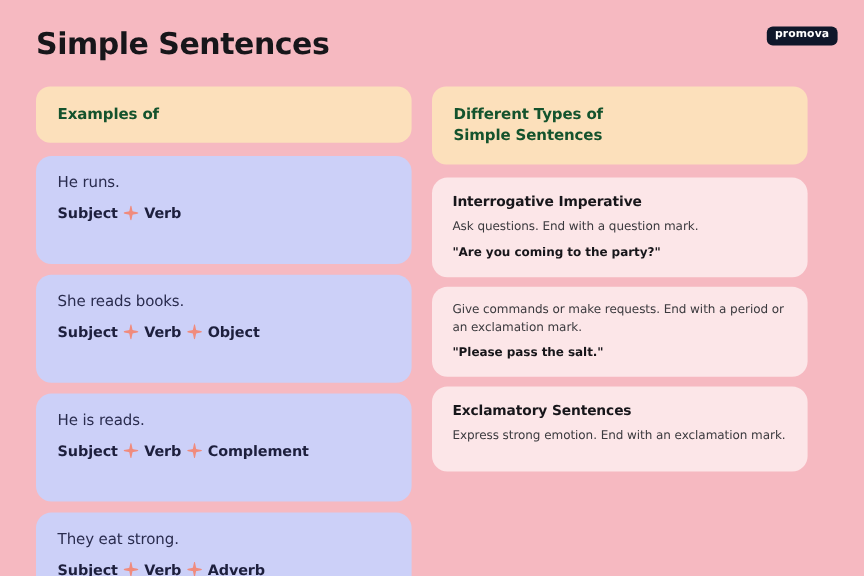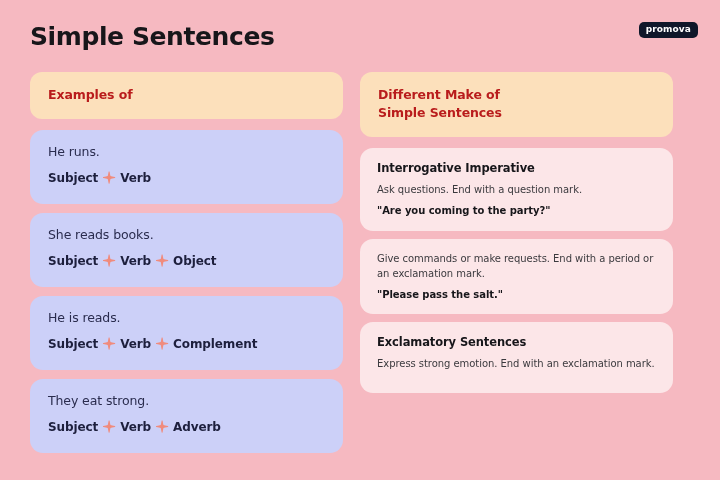--- a/index.html
+++ b/index.html
@@ -59,33 +59,33 @@
     flex-direction: column;
   }
 
   .col-header {
     background: #fce0bb;
     border-radius: 12px;
     padding: 14px 18px 15px 18px;
     font-size: 12.5px;
     font-weight: bold;
     line-height: 1.42;
-    color: #b91c1c;
+    color: #14532d;
     letter-spacing: -0.1px;
     margin-bottom: 11px;
   }
   .col-header .ln { display: block; white-space: nowrap; }
 
   
   .struct-card {
     background: #ccd0f8;
     border-radius: 13px;
     padding: 14px 18px 15px 18px;
     margin-bottom: 9px;
-    height: 74px;
+    height: 90px;
   }
 
   .struct-example {
     font-size: 12.5px;
     color: #2a2c4e;
     line-height: 1.2;
     margin-bottom: 12px;
     letter-spacing: -0.1px;
   }
 
@@ -222,21 +222,21 @@
               <path d="M6.5 0.6 C7.0 2.6 7.2 4.3 7.5 5.1 C8.3 5.4 10.0 5.6 12.0 6.1 C12.3 6.2 12.3 6.8 12.0 6.9 C10.0 7.4 8.3 7.6 7.5 7.9 C7.2 8.7 7.0 10.4 6.5 12.4 C6.4 12.7 5.8 12.7 5.7 12.4 C5.2 10.4 5.0 8.7 4.7 7.9 C3.9 7.6 2.2 7.4 0.2 6.9 C-0.1 6.8 -0.1 6.2 0.2 6.1 C2.2 5.6 3.9 5.4 4.7 5.1 C5.0 4.3 5.2 2.6 5.7 0.6 C5.8 0.3 6.4 0.3 6.5 0.6 Z" fill="#f08b7d"></path>
             </svg>
           </span>
         <span class="formula-part">Adverb</span>
       </div>
     </div>
   </div>
 
   <div class="column">
     <div class="col-header">
-      <span class="ln">Different Make of</span>
+      <span class="ln">Different Types of</span>
       <span class="ln">Simple Sentences</span>
     </div>
 
 
     <div class="type-card">
       <div class="type-title">Interrogative Imperative</div>
       <div class="type-desc">Ask questions. End with a question mark.</div>
       <div class="type-example">"Are you coming to the party?"</div>
     </div>
 

